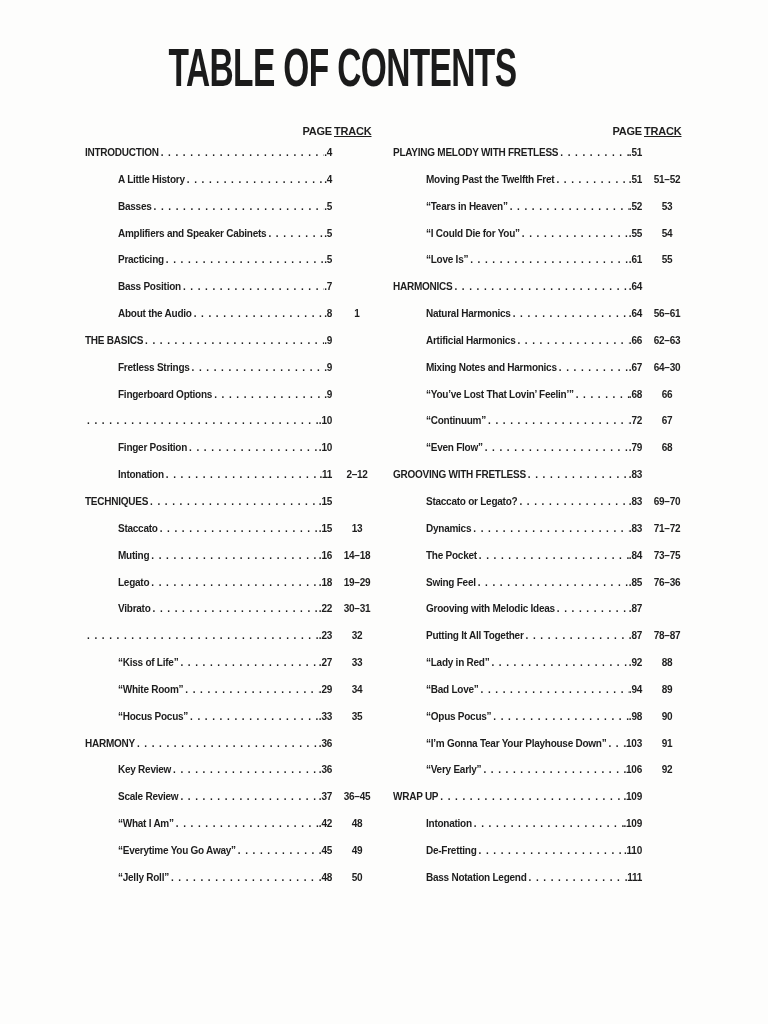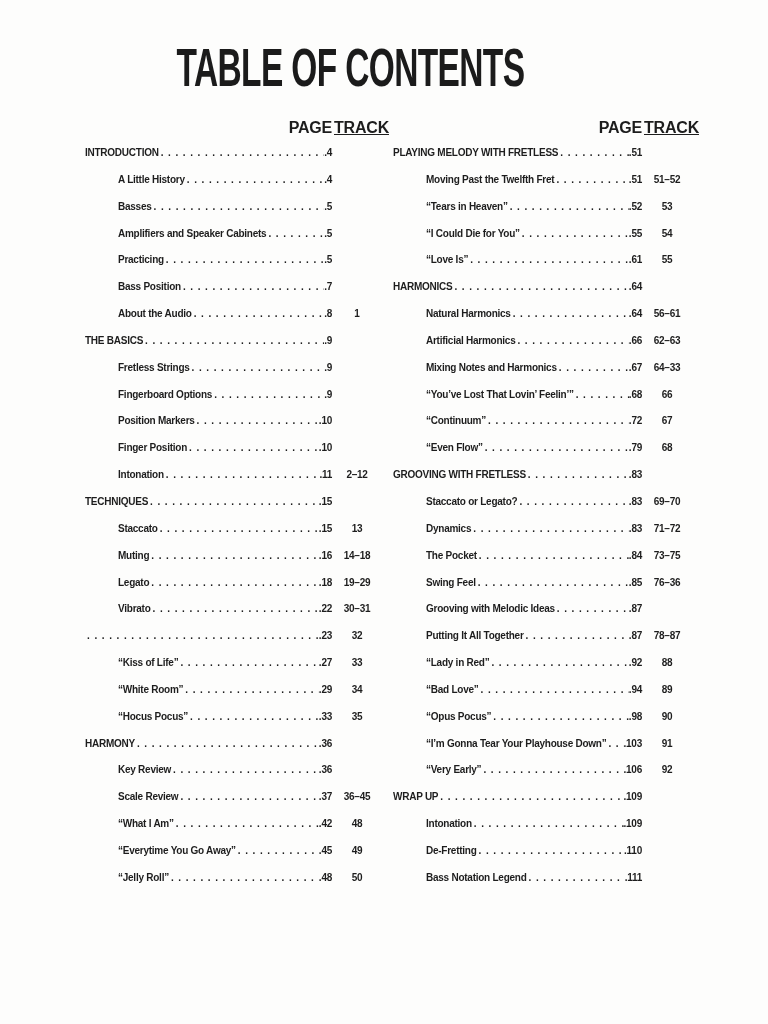--- a/index.html
+++ b/index.html
@@ -7,21 +7,21 @@
     width:768px;height:1024px;
     background:#fdfdfc;
     font-family:"Liberation Sans",sans-serif;
     color:#1d1d1d;
     overflow:hidden;
     position:relative;
   }
   .page{position:absolute;inset:0;background:#fdfdfc;}
   .title-wrap{
     position:absolute;top:36px;left:0;width:684px;
-    text-align:center;white-space:nowrap;margin-left:8px;
+    text-align:center;white-space:nowrap;
   }
   .title{
     display:inline-block;
     font-size:54px;
     font-weight:bold;
     letter-spacing:-1px;
     transform:scaleX(0.62);
     transform-origin:center;
     color:#1b1b1b;
   }
@@ -30,21 +30,21 @@
     left:85px;top:117px;
     display:flex;
     gap:13px;
   }
   .col{width:295px;}
   .col.right{width:297px;}
   .hdr{
     display:flex;
     height:23px;
     align-items:flex-end;
-    font-size:16px;
+    font-size:11px;
     font-weight:bold;
     letter-spacing:-0.2px;
     padding-bottom:3px;
     box-sizing:border-box;
   }
   .hdr .hpg{flex:1;text-align:right;padding-right:2px;}
   .hdr .htrk{width:46px;text-align:left;text-decoration:underline;}
   .row{
     display:flex;
     align-items:baseline;
@@ -143,21 +143,20 @@
           <span class="pg">9</span>
           <span class="trk"></span>
         </div>
         <div class="row sub">
           <span class="label">Fingerboard Options</span>
           <span class="dots"></span>
           <span class="pg">9</span>
           <span class="trk"></span>
         </div>
         <div class="row sub">
-          <span class="label">Position Markers</span>
           <span class="dots"></span>
           <span class="pg">10</span>
           <span class="trk"></span>
         </div>
         <div class="row sub">
           <span class="label">Finger Position</span>
           <span class="dots"></span>
           <span class="pg">10</span>
           <span class="trk"></span>
         </div>
@@ -308,21 +307,21 @@
         <div class="row sub">
           <span class="label">Artificial Harmonics</span>
           <span class="dots"></span>
           <span class="pg">66</span>
           <span class="trk">62–63</span>
         </div>
         <div class="row sub">
           <span class="label">Mixing Notes and Harmonics</span>
           <span class="dots"></span>
           <span class="pg">67</span>
-          <span class="trk">64–33</span>
+          <span class="trk">64–30</span>
         </div>
         <div class="row sub">
           <span class="label">“You’ve Lost That Lovin’ Feelin’”</span>
           <span class="dots"></span>
           <span class="pg">68</span>
           <span class="trk">66</span>
         </div>
         <div class="row sub">
           <span class="label">“Continuum”</span>
           <span class="dots"></span>

